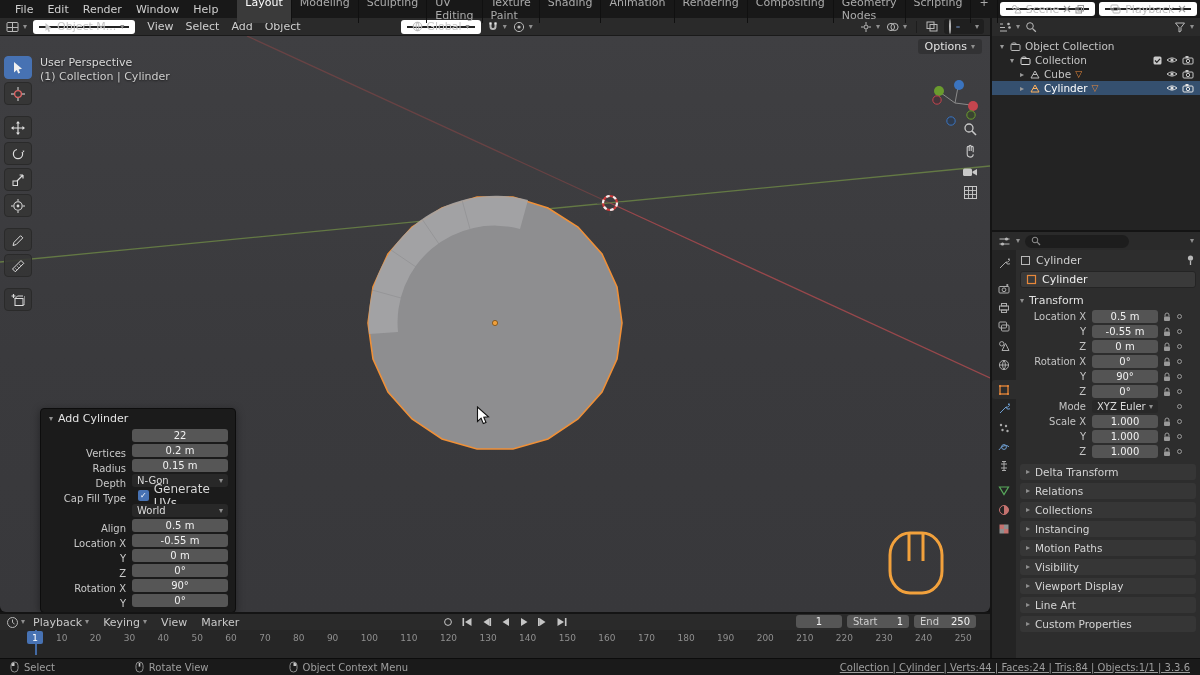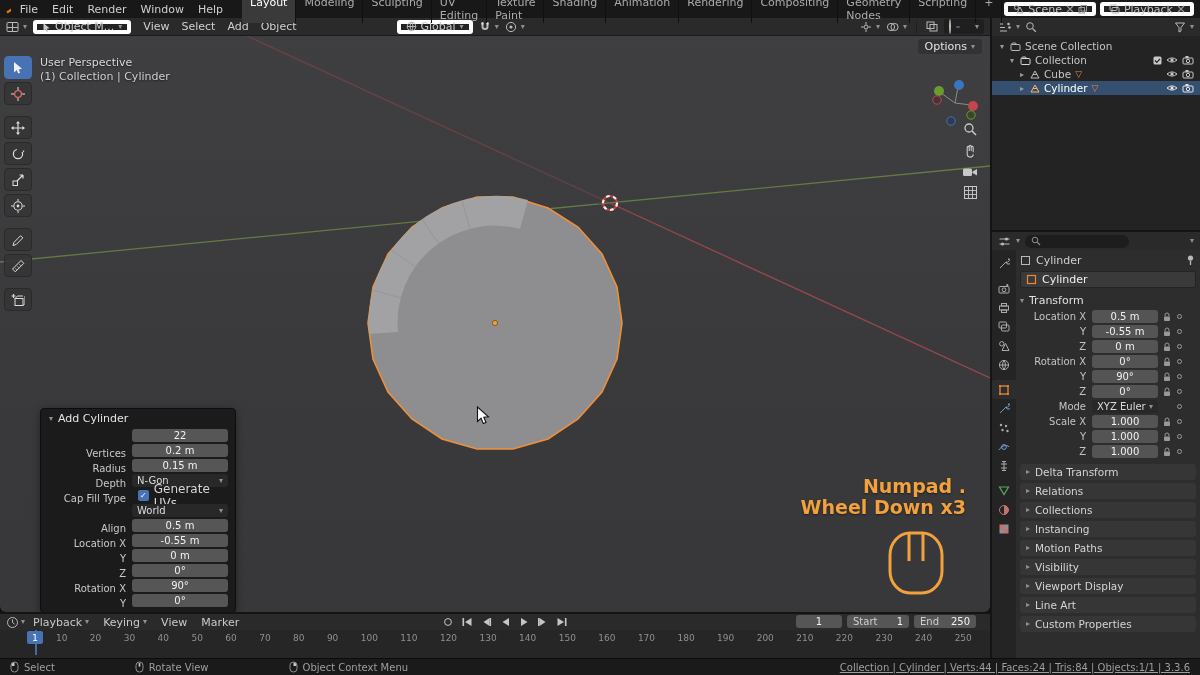--- a/index.html
+++ b/index.html
@@ -10,21 +10,21 @@
 
   
   .topbar { position:absolute; left:0; top:0; width:1200px; height:18px; background:#181818;
             display:flex; align-items:center; padding:0 6px; gap:2px; z-index:20; }
   .menus { display:flex; }
   .menu { padding:0 7px; color:#cfcfcf; cursor:default; }
   .workspaces { display:flex; margin-left:10px; }
   .wtab { padding:1px 8px; color:#ababab; border-right:1px solid #101010; }
   .wtab.active { background:#3a3a3a; color:#ffffff; border-radius:3px 3px 0 0; }
   .topbar-right { margin-left:auto; display:flex; align-items:center; gap:4px; color:#c3c3c3; }
-  .pill { display:flex; align-items:center; gap:4px; background:#232323; border:4px solid #ffffff;
+  .pill { display:flex; align-items:center; gap:4px; background:#232323; border:6px solid #ffffff;
           border-radius:3px; padding:0 5px; height:14px; }
 
   .cv { font-size:8px; color:#8f8f8f; line-height:1; }
   .ic { display:inline-block; vertical-align:middle; }
 
   
   .vp-col { position:absolute; left:0; top:18px; width:990px; height:594px; }
   .vp-header { height:18px; background:#2a2a2a; display:flex; align-items:center; padding:0 6px; gap:6px;
                border-bottom:1px solid #1a1a1a; position:relative; z-index:10; }
   .vp-header .menus .menu { padding:0 6px; }
@@ -465,24 +465,20 @@
         <div class="oprow">
             <span class="oplabel">Y</span>
             <div class="opfield">90°</div>
           </div>
         <div class="oprow">
             <span class="oplabel"></span>
             <div class="opfield">0°</div>
           </div>
       </div>
 
-      <div class="hint">
-        <div>Numpad .</div>
-        <div>Wheel Down x3</div>
-      </div>
       <svg class="hint-mouse" width="58" height="66">
         <rect x="3" y="3" width="52" height="60" rx="20" ry="22" fill="none" stroke="#f2a13c" stroke-width="3"></rect>
         <line x1="22" y1="3.5" x2="22" y2="31" stroke="#f2a13c" stroke-width="3"></line>
         <line x1="36" y1="3.5" x2="36" y2="31" stroke="#f2a13c" stroke-width="3"></line>
       </svg>
 
       <svg class="ptr" width="15" height="21">
         <path d="M1.5 1v14.5l3.6-3.3 2.2 5.4 2.7-1.1-2.2-5.3 4.7-.4z" fill="#ffffff" stroke="#111" stroke-width="1.1"></path>
       </svg>
     </div>
@@ -509,21 +505,21 @@
           <span class="cv">▾</span>
         </span>
       </div>
       <div class="o-rows">
         <div class="orow" style="padding-left:6px;">
           <span class="chev8">▾</span>
           <svg class="ic" width="11" height="9">
             <rect x="1" y="2.5" width="9" height="6" rx="1" stroke="#b9b9b9" fill="none"></rect>
             <path d="M1 2.5l1.5-1.5h3l1 1.5" stroke="#b9b9b9" fill="none"></path>
           </svg>
-          <span class="name">Scene Collection</span>
+          <span class="name">Object Collection</span>
         </div>
         <div class="orow" style="padding-left:16px;">
           <span class="chev8">▾</span>
           <svg class="ic" width="11" height="9">
             <rect x="1" y="2.5" width="9" height="6" rx="1" stroke="#d9d9d9" fill="none"></rect>
             <path d="M1 2.5l1.5-1.5h3l1 1.5" stroke="#d9d9d9" fill="none"></path>
           </svg>
           <span class="name">Collection</span>
           <span class="row-icons">
             <svg class="ic" width="9" height="9">

